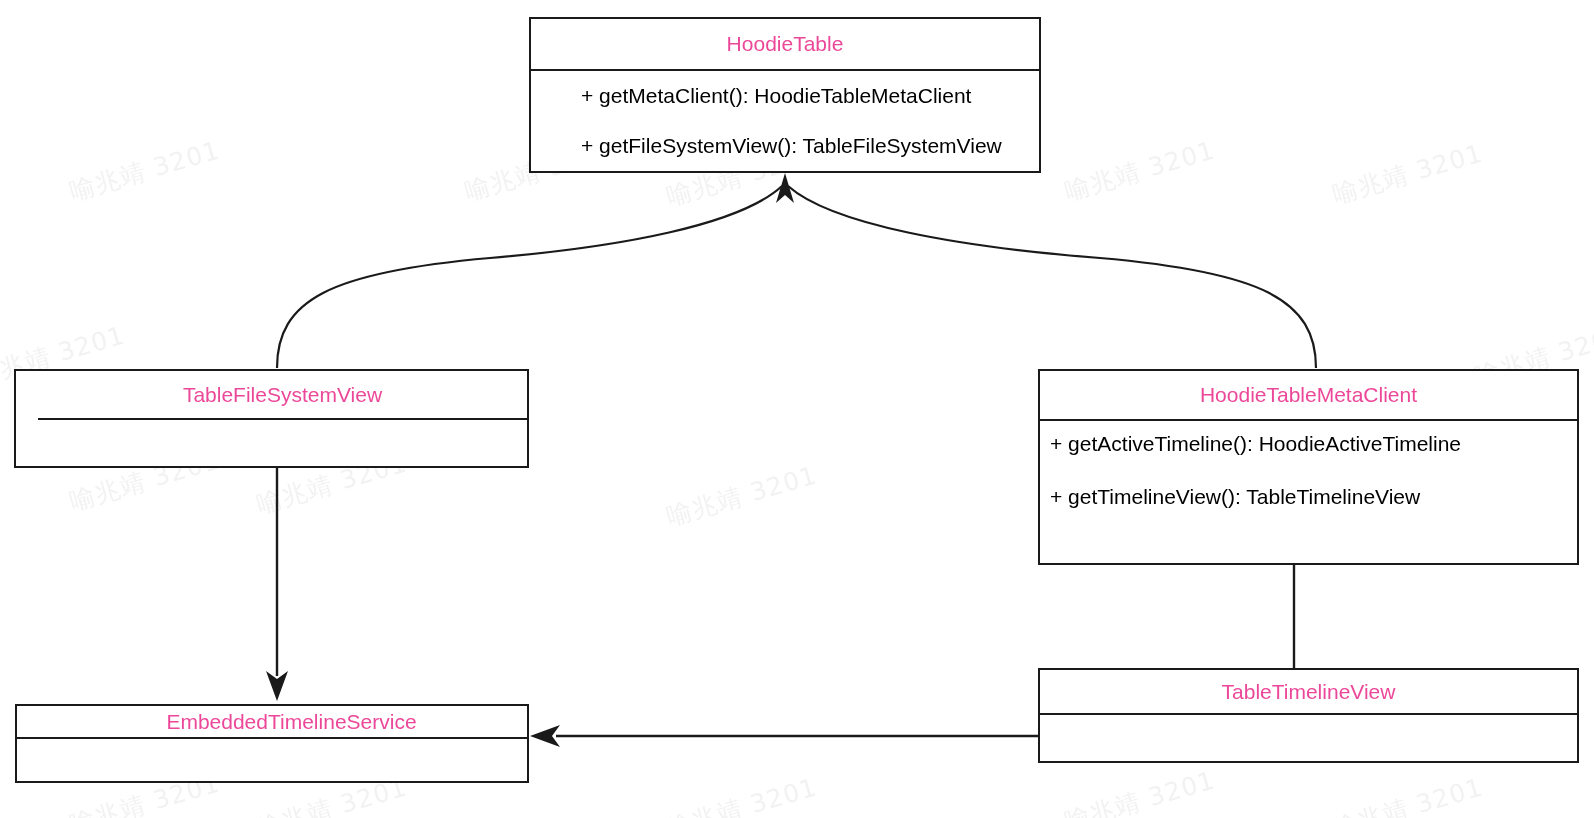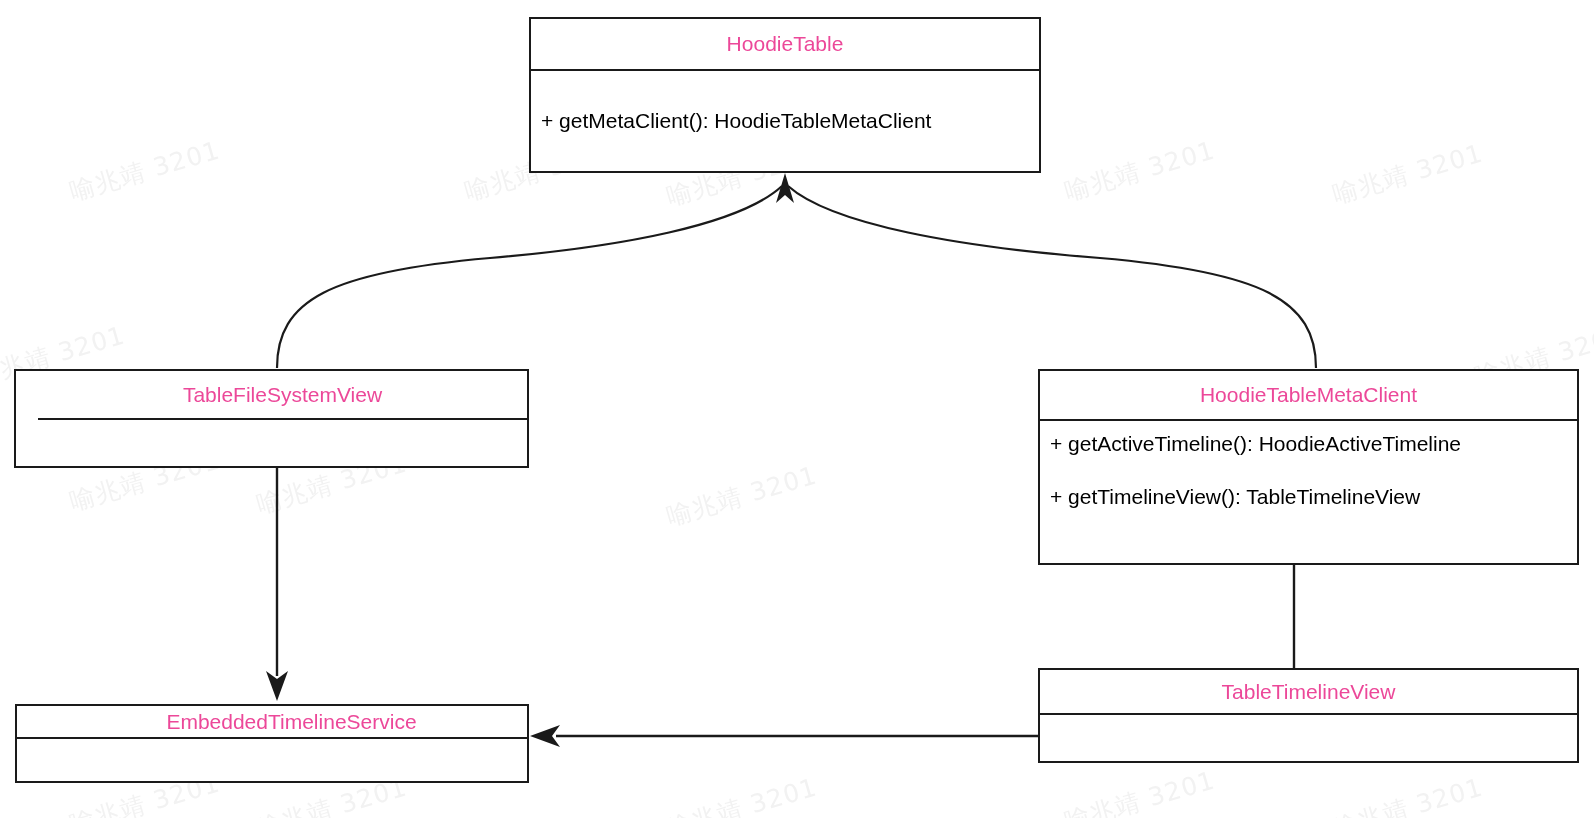--- a/index.html
+++ b/index.html
@@ -84,21 +84,21 @@
     flex: 1 1 0;
   }
   .class-members.empty {
     display: block;
   }
   
   #box-hoodie-table {
     left: 529px; top: 17px; width: 512px; height: 156px;
   }
   #box-hoodie-table .class-name-row { height: 52px; }
-  #box-hoodie-table .class-members { height: 100px; }
+  #box-hoodie-table .class-members { height: 100px; padding-left: 40px; }
 
   #box-table-file-system-view {
     left: 14px; top: 369px; width: 515px; height: 99px;
   }
   #box-table-file-system-view .class-name-row { height: 49px; margin-left: 22px; }
   #box-table-file-system-view .class-members { height: 46px; }
 
   #box-hoodie-table-meta-client {
     left: 1038px; top: 369px; width: 541px; height: 196px;
   }
@@ -167,20 +167,21 @@
     <g>
       <line x1="1038" y1="736" x2="556" y2="736" stroke="#1a1a1a" stroke-width="2.4"></line>
       <polygon points="530,736 560,725 552,736 560,747" fill="#1a1a1a"></polygon>
     </g>
   </svg>
 
   <div class="class-box" id="box-hoodie-table">
     <div class="class-name-row">HoodieTable</div>
     <div class="class-members">
       <div class="class-member">+ getMetaClient(): HoodieTableMetaClient</div>
+      <div class="class-member">+ getFileSystemView(): TableFileSystemView</div>
     </div>
   </div>
 
   <div class="class-box" id="box-table-file-system-view">
     <div class="class-name-row">TableFileSystemView</div>
     <div class="class-members empty"></div>
   </div>
 
   <div class="class-box" id="box-hoodie-table-meta-client">
     <div class="class-name-row">HoodieTableMetaClient</div>

